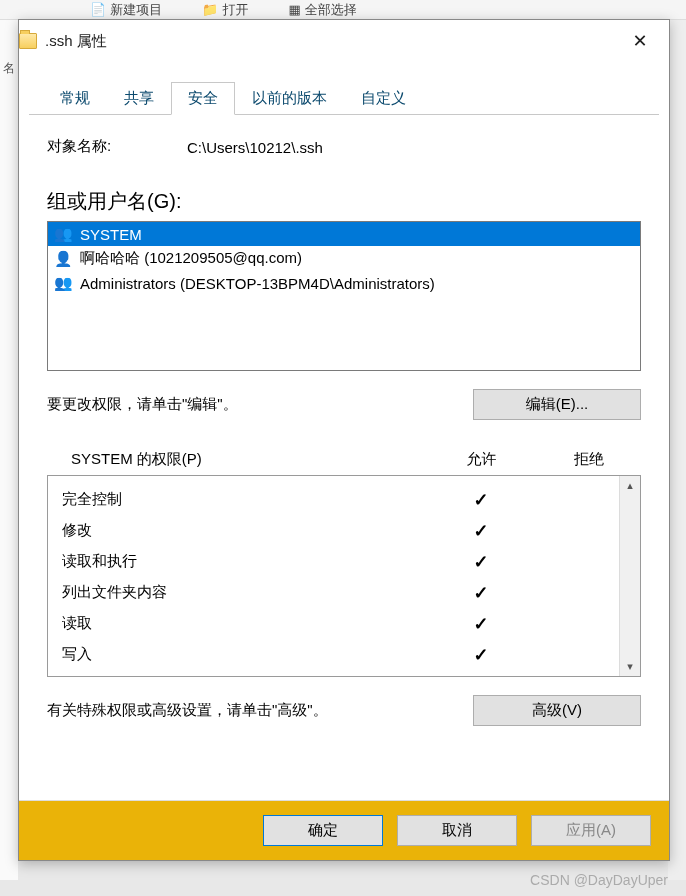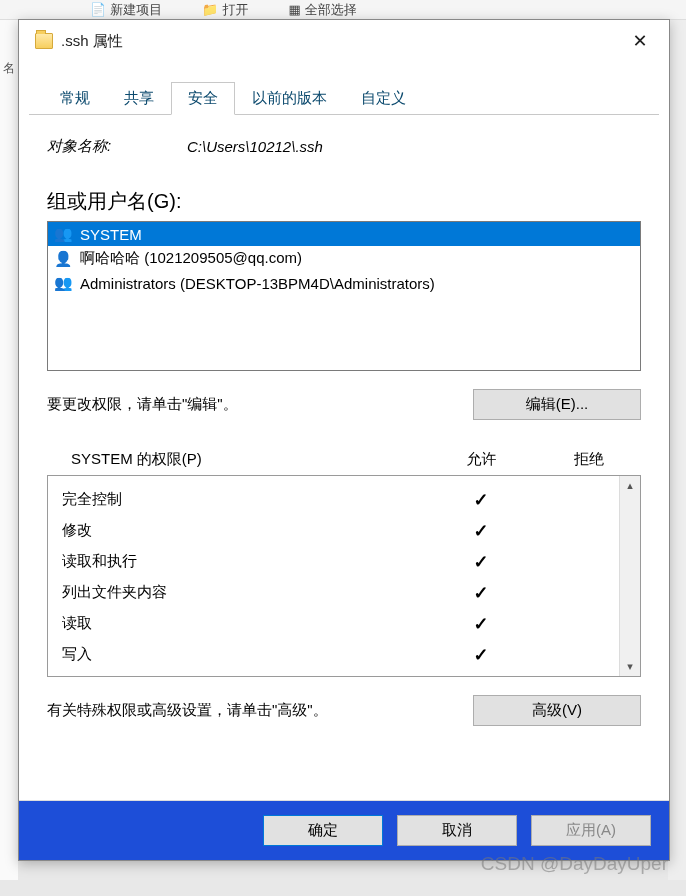--- a/index.html
+++ b/index.html
@@ -52,21 +52,21 @@
       background: #fff;
       border: 1px solid #888;
       box-shadow: 0 3px 12px rgba(0,0,0,0.25);
       display: flex;
       flex-direction: column;
     }
     .titlebar {
       height: 42px;
       display: flex;
       align-items: center;
-      padding: 0 8px 0 16px;
+      padding: 0 8px 0 0;
       background: #fff;
     }
     .titlebar .folder-icon {
       width: 18px; height: 16px;
       background: linear-gradient(#ffe9a8,#f7cf5e);
       border: 1px solid #d6a93a;
       border-radius: 1px;
       margin-right: 8px;
       position: relative;
     }
@@ -104,21 +104,21 @@
     }
     .tab.active {
       border-color: #c8c8c8;
       background: #fff;
       border-bottom: 1px solid #fff;
     }
     .tab-body {
       flex: 1;
       padding: 22px 28px 12px 28px;
     }
-    .row { display: flex; align-items: center; margin-bottom: 8px; font-style: italic; }
+    .row { display: flex; align-items: flex-end; margin-bottom: 8px; }
     .obj-label { width: 140px; font-size: 15px; }
     .obj-value { font-size: 15px; }
     .group-label { font-size: 20px; margin-top: 32px; margin-bottom: 6px; }
     .user-list {
       border: 1px solid #7a7a7a;
       height: 150px;
       overflow: auto;
       background: #fff;
     }
     .user-item {
@@ -197,30 +197,30 @@
       margin-top: 18px;
       gap: 12px;
     }
     .adv-text { flex: 1; font-size: 15px; }
     .footer {
       border-top: 1px solid #ddd;
       padding: 14px 18px;
       display: flex;
       justify-content: flex-end;
       gap: 14px;
-      background: #1d4ed8;
+      background: #eab308;
     }
     .footer .win-btn { width: 120px; }
     .win-btn.primary { border-color: #0078d7; }
     .win-btn.disabled { color: #888; cursor: default; }
     .watermark {
       position: absolute;
-      right: 18px; bottom: 21px;
+      right: 18px; bottom: 8px;
       color: rgba(120,120,120,0.55);
-      font-size: 19px;
+      font-size: 14px;
       pointer-events: none;
     }
   </style>
 </head>
 <body>
 
 <div class="bg-toolbar">
   <span class="bg-item">
       <span>📄</span>
       <span>新建项目</span>

